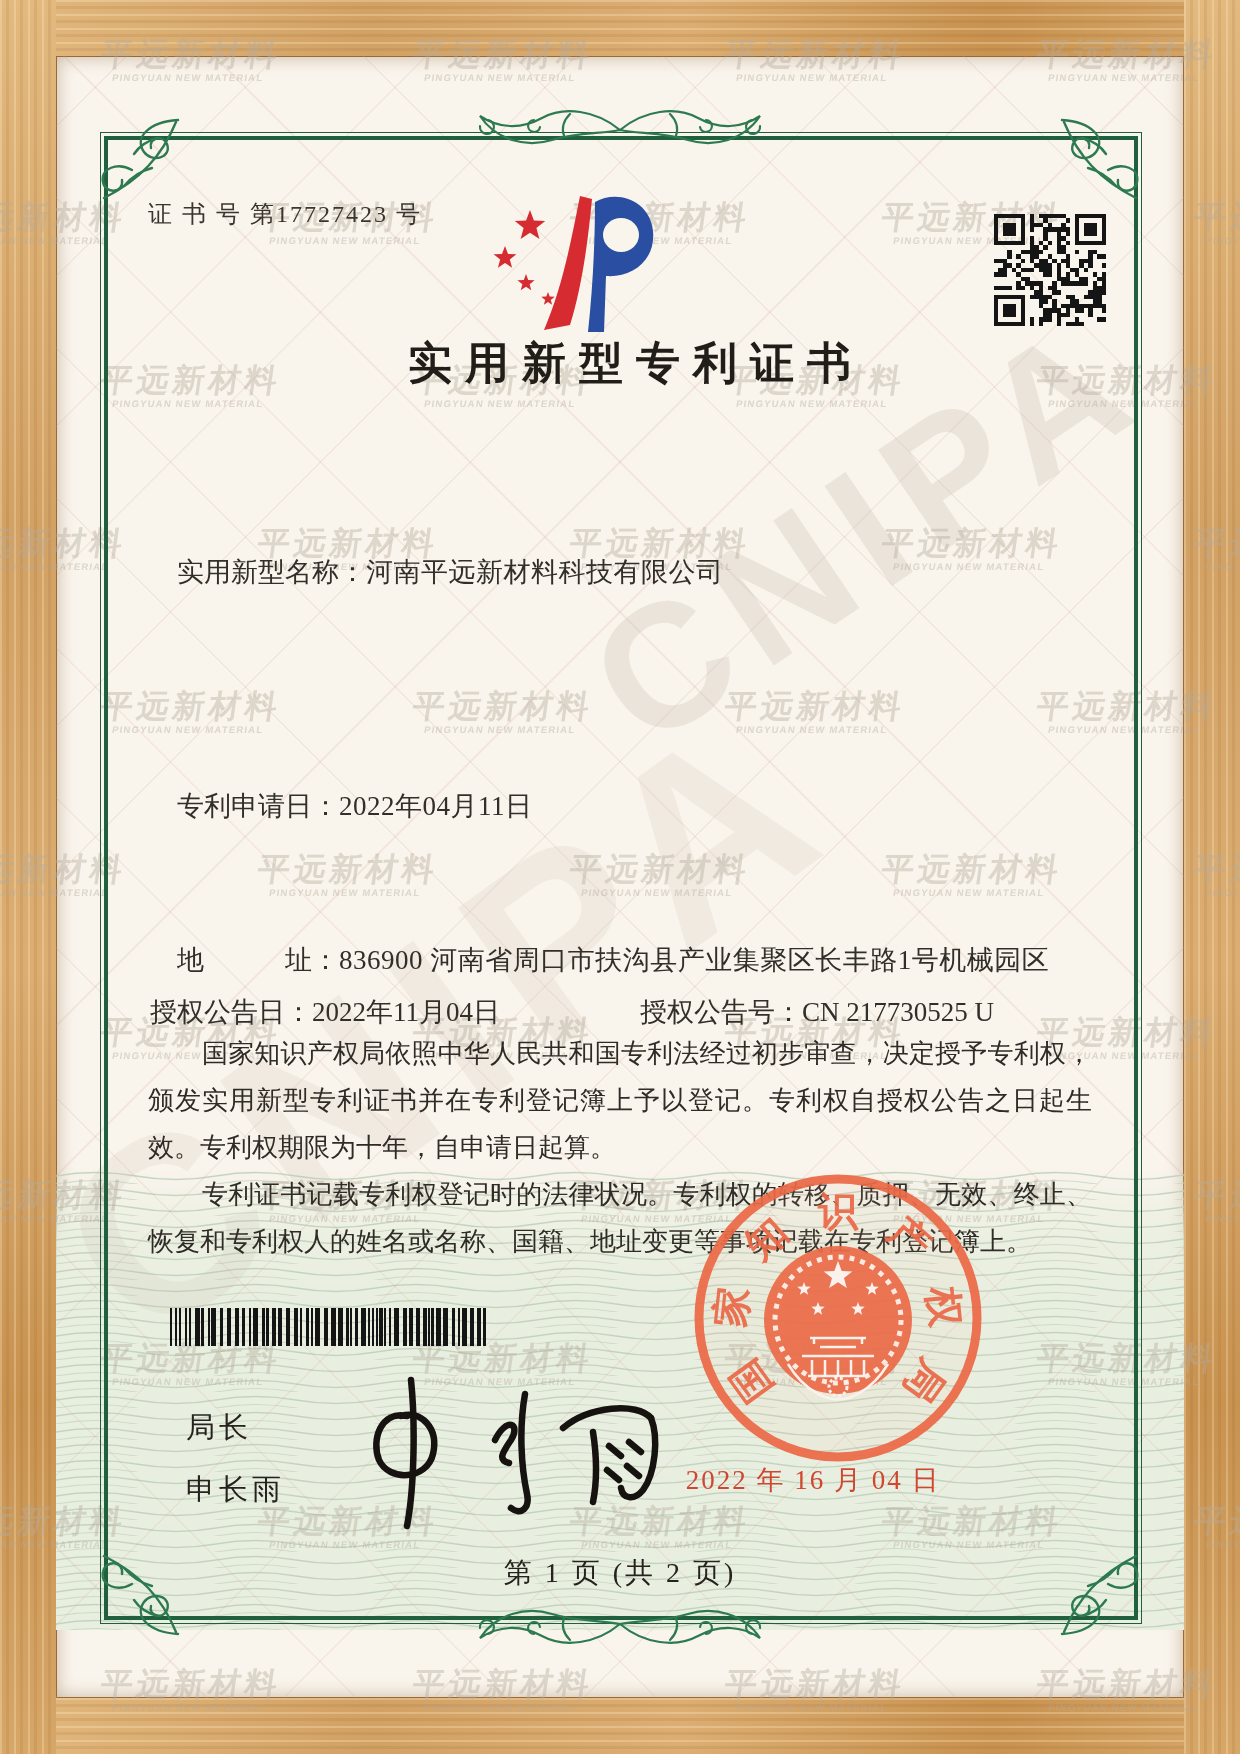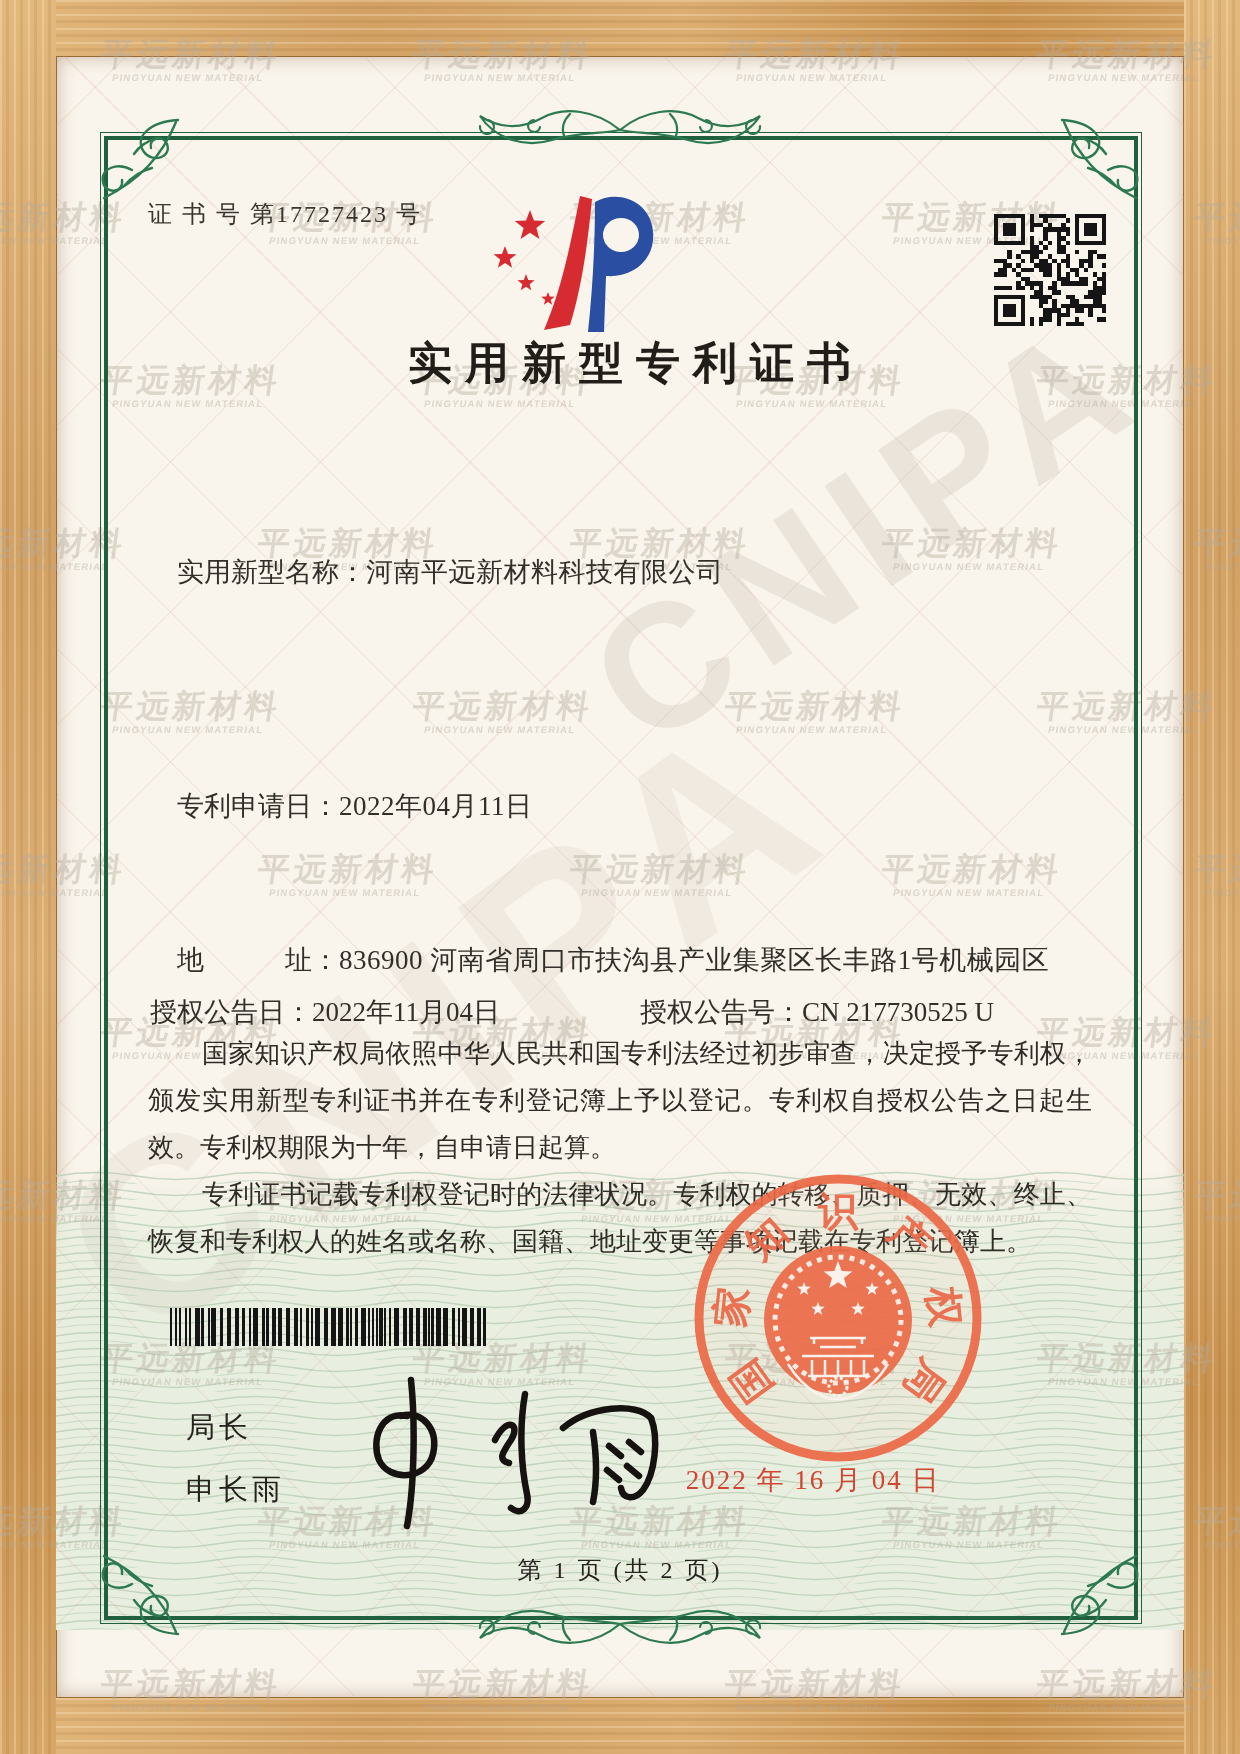--- a/index.html
+++ b/index.html
@@ -77,21 +77,21 @@
   #signer-title{position:absolute;left:186px;top:1408px;font:29px "Liberation Sans",sans-serif;color:#26231f;letter-spacing:4px;}
   #signer-name{position:absolute;left:186px;top:1470px;font:29px "Liberation Sans",sans-serif;color:#26231f;letter-spacing:4px;}
   #signature{position:absolute;left:345px;top:1366px;}
 
   .seal{position:absolute;left:688px;top:1168px;width:300px;height:300px;opacity:.93;}
   .seal-char{position:absolute;font-size:40px;font-weight:bold;color:#eb6847;
              transform-origin:center;font-family:"Liberation Serif",serif;}
   #seal-date{position:absolute;left:648px;top:1462px;width:330px;text-align:center;
              font-size:27px;color:#cf4631;letter-spacing:2px;white-space:pre;}
 
-  #page-footer{position:absolute;left:0;width:100%;top:1554px;text-align:center;font-size:24px;
+  #page-footer{position:absolute;left:0;width:100%;top:1554px;text-align:center;font-size:28px;
                letter-spacing:3px;color:#26231f;}
   #note{position:absolute;left:0;width:100%;top:1658px;text-align:center;font-size:26px;
         letter-spacing:7px;color:#2b2823;}
 
   #qr{position:absolute;left:994px;top:214px;width:112px;height:112px;}
   #logo{position:absolute;left:480px;top:186px;}
 </style>
 </head>
 <body>
 

